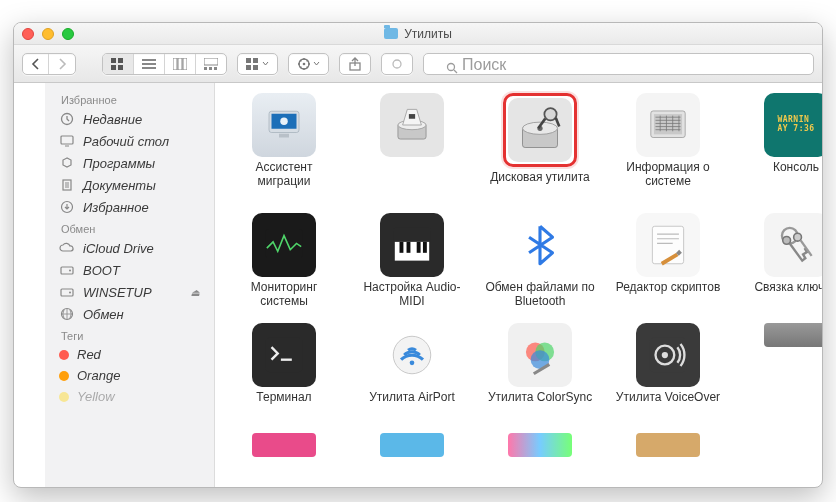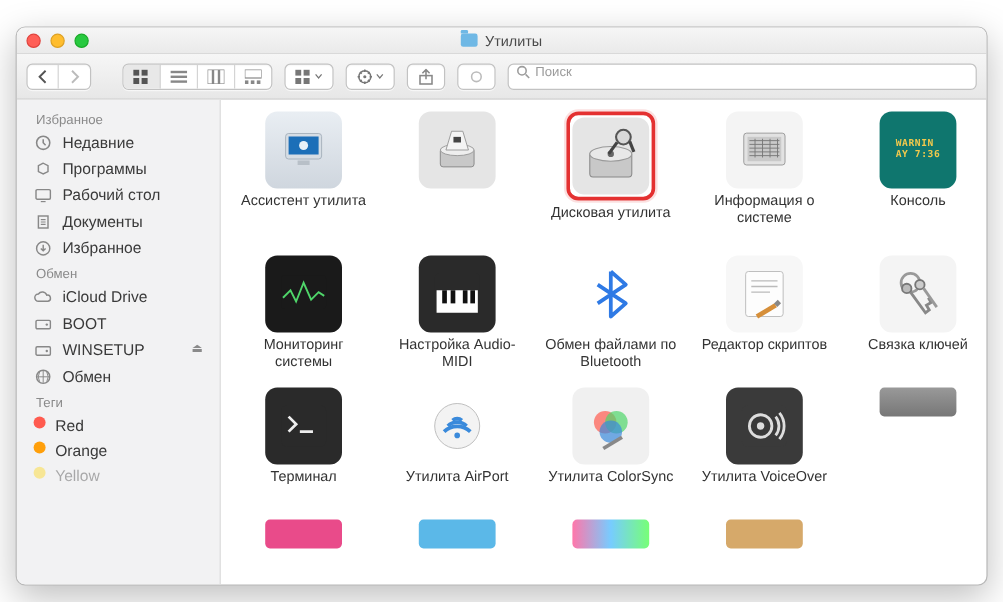--- a/index.html
+++ b/index.html
@@ -73,49 +73,50 @@
   .seg .btn.active { background:#e8e8e8; color:#111; }
   .single .btn { min-width:30px; }
   .search {
     flex:1;
     min-width:180px;
     height:22px;
     background:#fff;
     border:1px solid #c2c2c2;
     border-radius:5px;
     display:flex;
-    align-items:flex-start;
-    padding:0 6px;
+    align-items:flex-end;
+    padding:0 22px;
     color:#9c9c9c;
     gap:4px;
-    font-size:11px;
+    font-size:16px;
   }
   .sp { flex:0 0 6px; }
 
   
-  .mainrow { display:flex; flex:1; overflow:hidden; }
+  .mainrow { display:flex; flex:1; overflow:hidden;margin-left:31px; }
   .sidebar {
     width:170px;
     background:#f2f2f3;
     border-right:1px solid #dcdcdc;
     overflow-y:auto;
     padding:6px 0;
   }
   .section-title {
     font-size:11px;
     color:#8a8a8a;
     padding:5px 16px 2px;
     font-weight:500;
   }
   .sb-item {
-    display:flex; align-items:flex-start;
+    display:flex; align-items:center;
     gap:8px;
     padding:3px 14px;
     color:#3a3a3a;
     font-size:13px;
+    font-style:italic;
   }
   .sb-icon { width:16px; height:16px; display:flex; align-items:center; justify-content:center; color:#6e6e6e; }
   .sb-item .eject { margin-left:auto; color:#8a8a8a; font-size:10px; }
   .tag-dot { width:10px; height:10px; border-radius:50%; }
 
   .content {
     flex:1;
     overflow:auto;
     padding: 10px 14px;
   }
@@ -298,34 +299,34 @@
         <span class="sb-icon">
             <svg width="14" height="14">
               <circle cx="7" cy="7" r="5.5" fill="none" stroke="#888" stroke-width="1.3"></circle>
               <path d="M7 4 V7 L9 9" stroke="#888" fill="none" stroke-width="1.3"></path>
             </svg>
           </span>
         <span>Недавние</span>
       </div>
       <div class="sb-item">
         <span class="sb-icon">
-            <svg width="14" height="14">
-              <path d="M7 2 L3 4 v5 L7 11 L11 9 V4 Z" fill="none" stroke="#888" stroke-width="1.2"></path>
-            </svg>
-          </span>
-        <span>Программы</span>
-      </div>
-      <div class="sb-item">
-        <span class="sb-icon">
             <svg width="14" height="12">
               <rect x="1" y="1" width="12" height="8" rx="1" fill="none" stroke="#888" stroke-width="1.2"></rect>
               <path d="M5 11 h4" stroke="#888" stroke-width="1.2"></path>
             </svg>
           </span>
         <span>Рабочий стол</span>
+      </div>
+      <div class="sb-item">
+        <span class="sb-icon">
+            <svg width="14" height="14">
+              <path d="M7 2 L3 4 v5 L7 11 L11 9 V4 Z" fill="none" stroke="#888" stroke-width="1.2"></path>
+            </svg>
+          </span>
+        <span>Программы</span>
       </div>
       <div class="sb-item">
         <span class="sb-icon">
             <svg width="14" height="14">
               <rect x="3" y="2" width="8" height="10" fill="none" stroke="#888" stroke-width="1.2"></rect>
               <path d="M5 5 h4 M5 7 h4 M5 9 h4" stroke="#888" stroke-width="1"></path>
             </svg>
           </span>
         <span>Документы</span>
       </div>
@@ -397,21 +398,21 @@
 
         <div class="app">
           <div class="appicon ic-migration">
             <svg viewBox="0 0 64 64" width="50" height="50">
               <rect x="8" y="10" width="48" height="34" rx="4" fill="#d6dde4" stroke="#9aa6b2"></rect>
               <rect x="12" y="14" width="40" height="24" fill="#1c6fb8"></rect>
               <circle cx="32" cy="26" r="6" fill="#fff" opacity="0.9"></circle>
               <rect x="24" y="46" width="16" height="6" fill="#b8c0c8"></rect>
             </svg>
           </div>
-          <div class="applabel">Ассистент утилита</div>
+          <div class="applabel">Ассистент миграции</div>
         </div>
 
         <div class="app">
           <div class="appicon ic-bootcamp">
             <svg viewBox="0 0 64 64" width="50" height="50">
               <rect x="14" y="30" width="36" height="20" rx="3" fill="#c8c8c8" stroke="#888"></rect>
               <ellipse cx="32" cy="32" rx="18" ry="6" fill="#eee" stroke="#999"></ellipse>
               <path d="M20 32 L44 32 L38 12 L26 12 Z" fill="#f4f4f4" stroke="#999"></path>
               <rect x="28" y="18" width="8" height="6" fill="#444"></rect>
             </svg>

